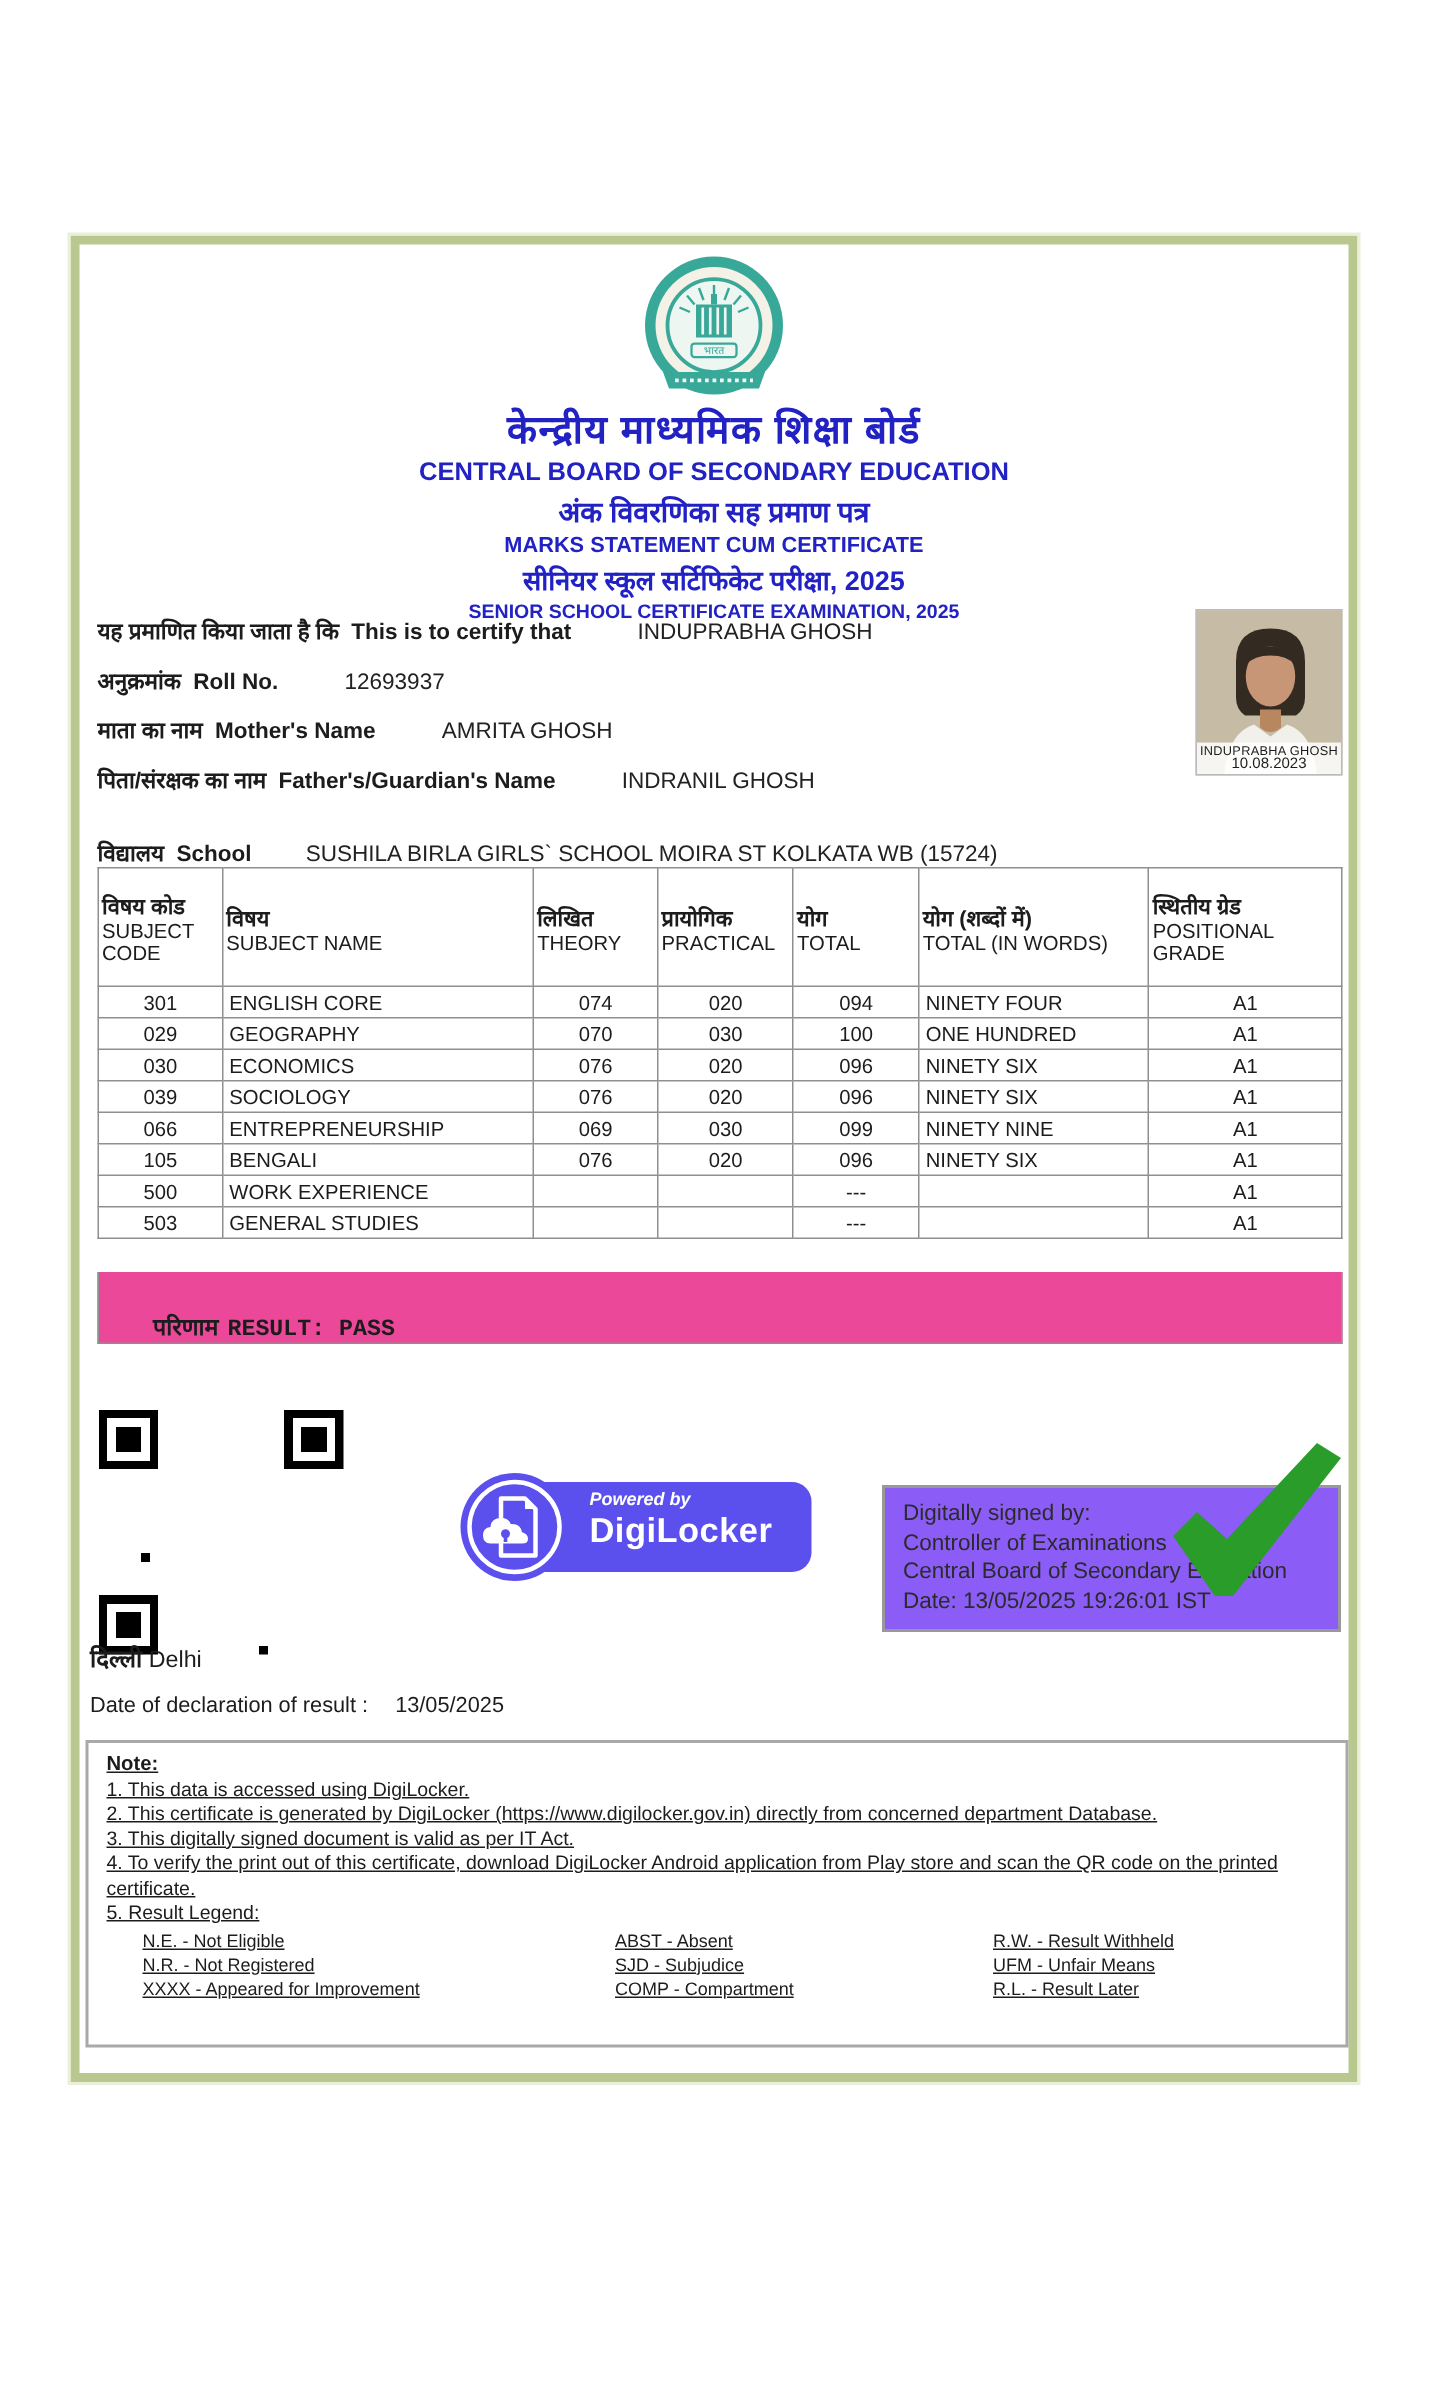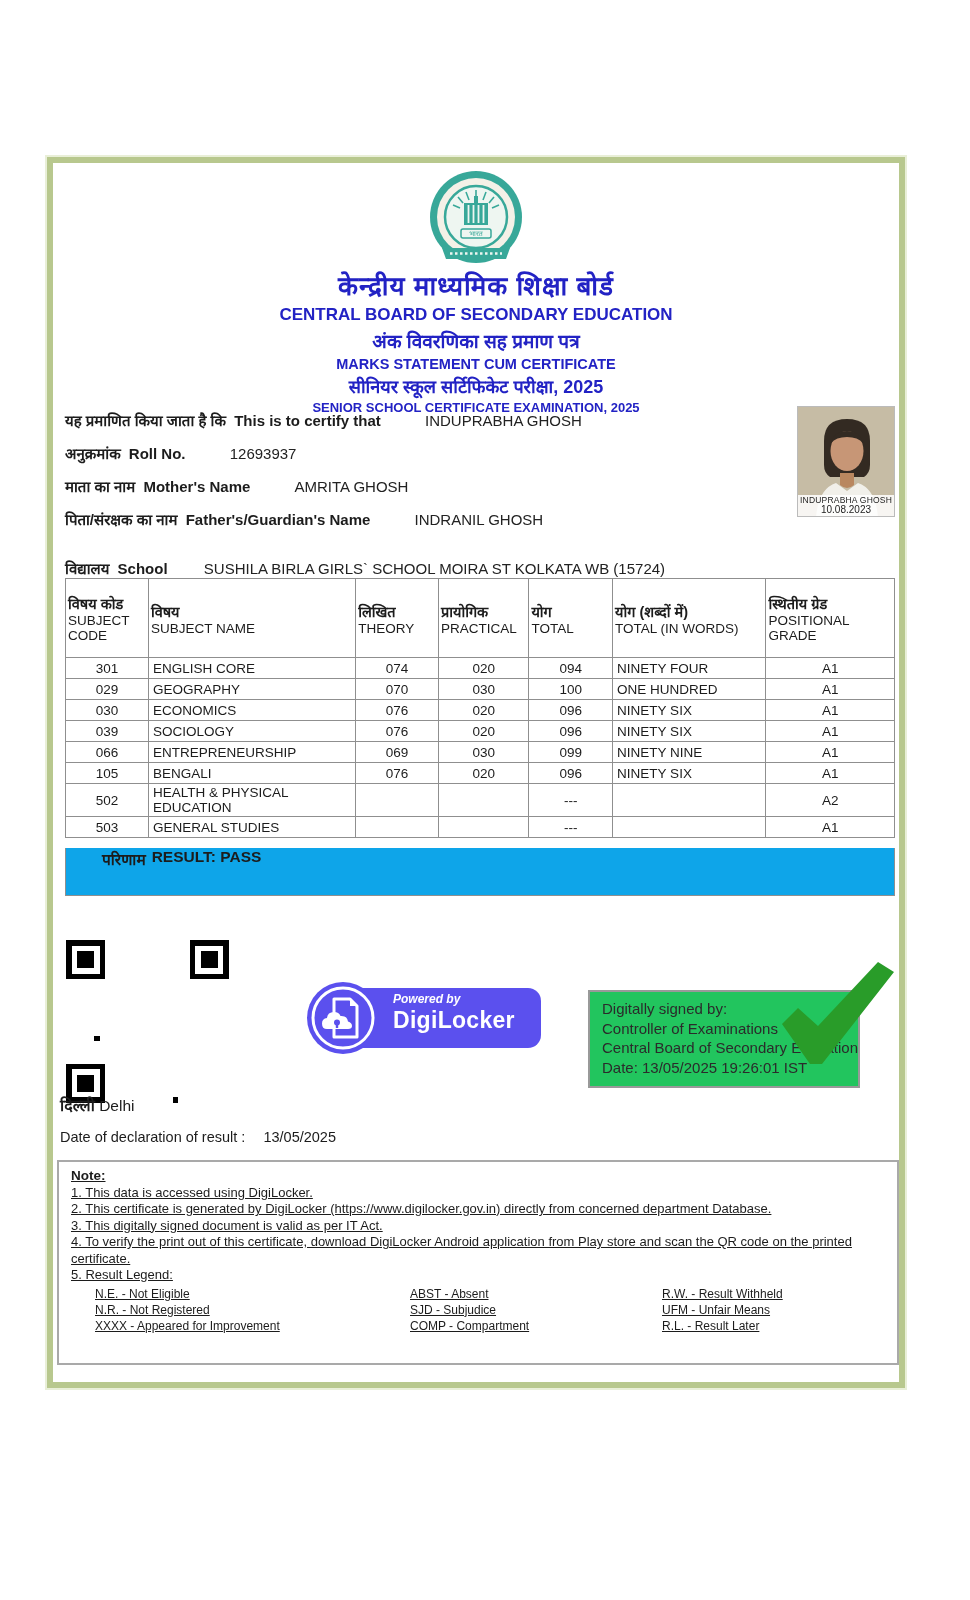--- a/index.html
+++ b/index.html
@@ -52,37 +52,37 @@
   .marks th:nth-child(3){width:10%;}
   .marks th:nth-child(4){width:10.9%;}
   .marks th:nth-child(5){width:10.1%;}
   .marks th:nth-child(6){width:18.5%;}
   .marks th:nth-child(7){width:15.5%;}
   .marks td{height:21px;}
   .marks td.c0,.marks td.c2,.marks td.c3,.marks td.c4,.marks td.c6{text-align:center;}
   .marks td.c1,.marks td.c5{text-align:left;}
   .result-band{
     position:absolute;left:12px;top:685px;width:830px;height:48px;
-    background:#0ea5e9;border:1px solid var(--table-border);border-top:none;
-    display:flex;align-items:flex-start;padding-left:36px;font-size:15.5px;font-weight:bold;
+    background:#ec4899;border:1px solid var(--table-border);border-top:none;
+    display:flex;align-items:flex-end;padding-left:36px;font-size:15.5px;font-weight:bold;font-family:Liberation Mono, monospace;
   }
   .result-band span{margin-right:6px;}
   
   .qr{position:absolute;left:13px;top:777px;width:163px;height:163px;}
   
   .dl-badge{position:absolute;left:254px;top:819px;width:234px;height:72px;}
   .dl-pill{position:absolute;left:32px;top:6px;width:202px;height:60px;background:var(--digilocker-purple);border-radius:13px;}
   .dl-circle{position:absolute;left:0;top:0;width:72px;height:72px;border-radius:50%;background:var(--digilocker-purple);}
   .dl-text{position:absolute;left:86px;top:10px;color:#fff;}
   .dl-powered{font-size:12px;font-weight:bold;font-style:italic;}
   .dl-brand{font-size:23px;font-weight:bold;letter-spacing:.3px;margin-top:1px;}
   
   .sig-box{
-    position:absolute;left:535px;top:827px;width:272px;height:98px;border:2px solid #999;
-    padding:7px 0 0 12px;font-size:15px;line-height:19.5px;color:#2b2b2b;background:#22c55e;
+    position:absolute;left:535px;top:827px;width:306px;height:98px;border:2px solid #999;
+    padding:7px 0 0 12px;font-size:15px;line-height:19.5px;color:#2b2b2b;background:#8b5cf6;
   }
   .check-wrap{position:absolute;left:723px;top:797px;width:122px;height:108px;}
   
   .place-line{position:absolute;left:7px;top:931px;font-size:15.5px;}
   .place-line .lbl-hi{font-size:16px;}
   .decl-line{position:absolute;left:7px;top:966px;font-size:14.5px;}
   .decl-line .decl-date{margin-left:14px;}
   
   .note-box{
     position:absolute;left:4px;top:997px;width:842px;height:205px;
@@ -261,27 +261,27 @@
         <tr>
           <td class="c0">105</td>
           <td class="c1">BENGALI</td>
           <td class="c2">076</td>
           <td class="c3">020</td>
           <td class="c4">096</td>
           <td class="c5">NINETY SIX</td>
           <td class="c6">A1</td>
         </tr>
         <tr>
-          <td class="c0">502</td>
-          <td class="c1">HEALTH &amp; PHYSICAL EDUCATION</td>
+          <td class="c0">500</td>
+          <td class="c1">WORK EXPERIENCE</td>
           <td class="c2"></td>
           <td class="c3"></td>
           <td class="c4">---</td>
           <td class="c5"></td>
-          <td class="c6">A2</td>
+          <td class="c6">A1</td>
         </tr>
         <tr>
           <td class="c0">503</td>
           <td class="c1">GENERAL STUDIES</td>
           <td class="c2"></td>
           <td class="c3"></td>
           <td class="c4">---</td>
           <td class="c5"></td>
           <td class="c6">A1</td>
         </tr>

